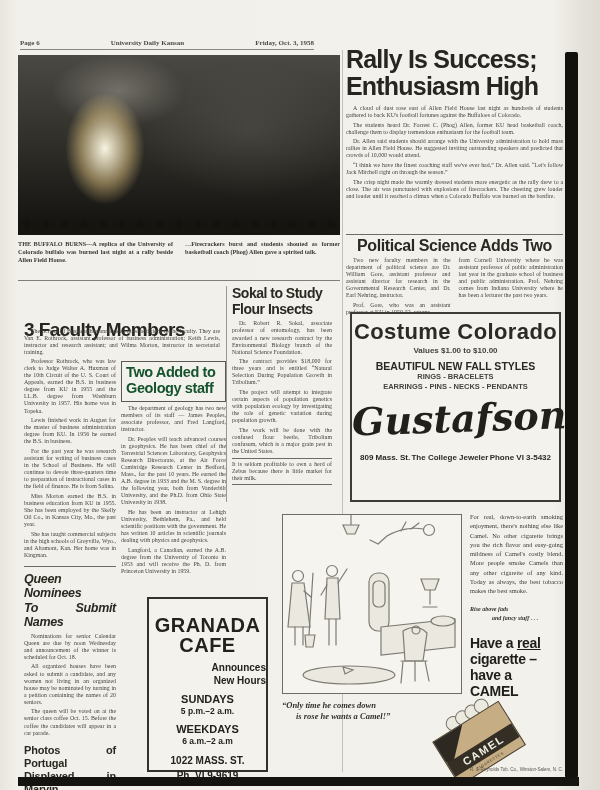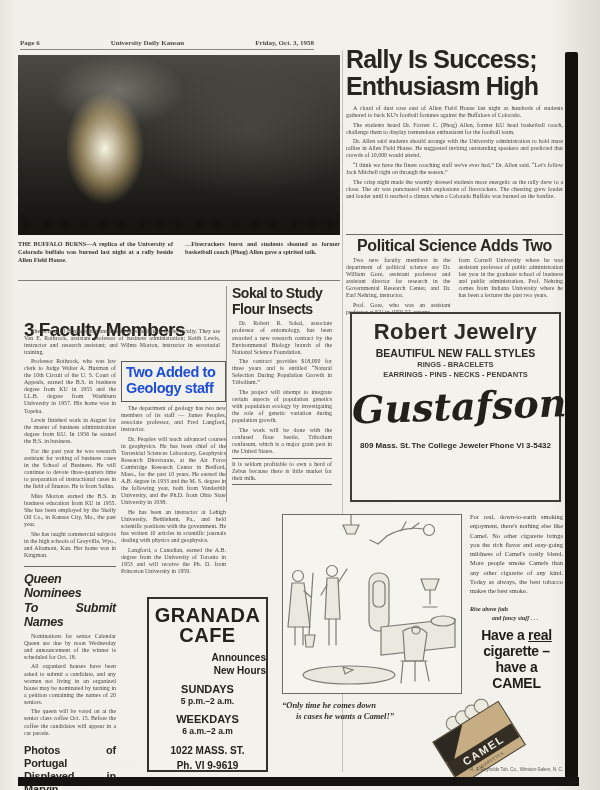--- a/index.html
+++ b/index.html
@@ -46,48 +46,48 @@
   .jw-bottom{display:flex;justify-content:space-between;padding:0 8px;margin-top:16px;
              font:bold 8px/1 "Liberation Sans",sans-serif;color:#2c2a24;}
   
   .left-rule{position:absolute;left:18px;top:280px;width:322px;height:1px;background:#817e75;}
   .biz-head{position:absolute;left:24px;top:284px;width:212px;font:bold 19px/1.08 "Liberation Sans",sans-serif;
             letter-spacing:-0.6px;color:#27251f;}
   .biz-intro{position:absolute;left:24px;top:328px;width:196px;}
   .colA{position:absolute;left:24px;top:358px;width:92px;}
   .colB{position:absolute;left:121px;top:361px;width:105px;height:234px;overflow:hidden;}
   .geo-box{border:1px solid #5c5951;padding:3px 4px 4px;margin-bottom:3px;background:#f3f1eb;}
-  .geo-box h3{margin:0;font:bold 14.5px/1.1 "Liberation Sans",sans-serif;letter-spacing:-0.4px;color:#1d4ed8;}
+  .geo-box h3{margin:0;font:bold 14.5px/1.1 "Liberation Sans",sans-serif;letter-spacing:-0.4px;color:#14532d;}
   .vline-sokal{position:absolute;left:226px;top:286px;width:1px;height:216px;background:#9a978e;}
   .vline-main{position:absolute;left:342px;top:50px;width:1px;height:722px;background:#c4c1b8;}
   .sokal{position:absolute;left:232px;top:286px;width:100px;}
   .sokal h2{margin:0 0 3px;font:bold 14px/1.12 "Liberation Sans",sans-serif;letter-spacing:-0.5px;color:#2a2821;}
   .filler{border-top:1px solid #6e6b63;border-bottom:1px solid #6e6b63;padding:2px 0;margin-top:3px;}
   .queen-head{margin:7px 0 3px;border-top:1px solid #6e6b63;padding-top:5px;
               font:bold italic 12.5px/1.15 "Liberation Sans",sans-serif;color:#2a2821;letter-spacing:-0.3px;}
   .port-head{margin:7px 0 3px;font:bold 11px/1.18 "Liberation Sans",sans-serif;color:#2a2821;letter-spacing:-0.2px;}
   
   .granada{position:absolute;left:147px;top:597px;width:121px;height:175px;border:2px solid #33312b;
-           background:#f4f2ec;text-align:center;box-sizing:border-box;padding-top:6px;
+           background:#f4f2ec;text-align:center;box-sizing:border-box;padding-top:16px;
            font-family:"Liberation Sans",sans-serif;color:#24221c;}
   .gr-name{font:800 20px/1.02 "Liberation Sans",sans-serif;letter-spacing:.5px;}
   .gr-sub{margin-top:5px;font:bold 10px/1.3 "Liberation Sans",sans-serif;text-align:right;}
   .gr-day{margin-top:6px;font:bold 11px/1.2 "Liberation Sans",sans-serif;}
   .gr-hours{font:bold 8.5px/1.3 "Liberation Sans",sans-serif;}
   .gr-addr{margin-top:7px;font:bold 10px/1.45 "Liberation Sans",sans-serif;}
   
   .camel{position:absolute;left:280px;top:508px;width:283px;height:264px;}
   .cartoon{position:absolute;left:2px;top:6px;width:178px;height:178px;border:1px solid #6f6d66;background:#f6f4ee;}
   .camel-cap{position:absolute;left:2px;top:192px;width:182px;font:italic bold 8.5px/1.35 "Liberation Serif",serif;color:#32302b;}
   .camel-cap .l2{padding-left:14px;}
   .camel-right{position:absolute;left:190px;top:4px;width:93px;}
   .camel-body{font:6.4px/1.45 "Liberation Serif",serif;text-align:justify;color:#3d3b36;}
   .rise{margin-top:9px;font:italic bold 6px/1.5 "Liberation Serif",serif;color:#33312b;}
   .rise .r2{padding-left:22px;}
-  .slogan{margin-top:4px;font:bold 14px/1.16 "Liberation Sans",sans-serif;color:#201e19;letter-spacing:-0.3px;text-align:center;}
+  .slogan{margin-top:12px;font:bold 14px/1.16 "Liberation Sans",sans-serif;color:#201e19;letter-spacing:-0.3px;}
   .slogan .real{text-decoration:underline;}
   .pack-wrap{position:absolute;left:158px;top:194px;width:92px;height:72px;transform:rotate(-32deg);}
   .cigs{display:flex;margin-left:20px;}
   .cig{width:13px;height:13px;border-radius:50%;background:#ece9df;border:1px solid #76736b;margin-right:-4px;}
   .pack-body{width:76px;height:50px;background:#c7ad83;border:1px solid #48443c;margin-top:-3px;position:relative;overflow:hidden;}
   .pack-corner{position:absolute;left:-16px;top:-22px;width:42px;height:42px;background:#2d2922;transform:rotate(45deg);}
   .pack-band{position:absolute;left:0;bottom:9px;width:100%;height:16px;background:#342e25;color:#f1eee5;
              font:bold 11px/16px "Liberation Sans",sans-serif;text-align:center;letter-spacing:1.5px;}
   .pack-sub{position:absolute;left:0;bottom:1px;width:100%;text-align:center;
             font:4px/1.4 "Liberation Sans",sans-serif;color:#4a4335;letter-spacing:.6px;}
@@ -134,21 +134,22 @@
         <p>Two new faculty members in the department of political science are Dr. William Gore, assistant professor and assistant director for research in the Governmental Research Center, and Dr. Earl Nehring, instructor.</p>
         <p>Prof. Gore, who was an assistant professor at KU in 1950-52, returns</p>
       </div>
       <div class="pol-col bt">
         <p class="noind">from Cornell University where he was assistant professor of public administration last year in the graduate school of business and public administration. Prof. Nehring comes from Indiana University where he has been a lecturer the past two years.</p>
       </div>
     </div>
   </section>
 
   <div class="jewelry">
-    <div class="jw-title">Robert Jewelry</div>
+    <div class="jw-title">Costume Colorado</div>
+    <div class="jw-values">Values $1.00 to $10.00</div>
     <div class="jw-styles">BEAUTIFUL NEW FALL STYLES</div>
     <div class="jw-items">
       <div>RINGS - BRACELETS</div>
       <div>EARRINGS - PINS - NECKS - PENDANTS</div>
     </div>
     <div class="jw-logo">Gustafson</div>
     <div class="jw-bottom">
       <span>809 Mass. St.</span>
       <span>The College Jeweler</span>
       <span>Phone VI 3-5432</span>
@@ -234,21 +235,21 @@
         <path class="ln" d="M147 75 v14 M140 92 h14"></path>
         <path class="fl" d="M120 116 q14 -8 24 2 l-4 28 h-18 z"></path>
         <circle class="ln" cx="133" cy="115" r="4"></circle>
         <path class="ln" d="M118 146 h26 M120 146 l-2 22 M142 146 l4 20 M132 146 v20"></path>
         <ellipse class="fl" cx="66" cy="160" rx="46" ry="9"></ellipse>
         <path class="ln" d="M60 152 l10 3 -8 4 z"></path>
       </svg>
     </div>
     <div class="camel-cap">
       <div>“Only time he comes down</div>
-      <div class="l2">is cases he wants a Camel!”</div>
+      <div class="l2">is rose he wants a Camel!”</div>
     </div>
     <div class="camel-right">
       <div class="camel-body">For real, down-to-earth smoking enjoyment, there's nothing else like Camel. No other cigarette brings you the rich flavor and easy-going mildness of Camel's costly blend. More people smoke Camels than any other cigarette of any kind. Today as always, the best tobacco makes the best smoke.</div>
       <div class="rise">
         <div>Rise above fads</div>
         <div class="r2">and fancy stuff . . .</div>
       </div>
       <div class="slogan">
         <span>Have a</span>
         <span class="real">real</span><br>

